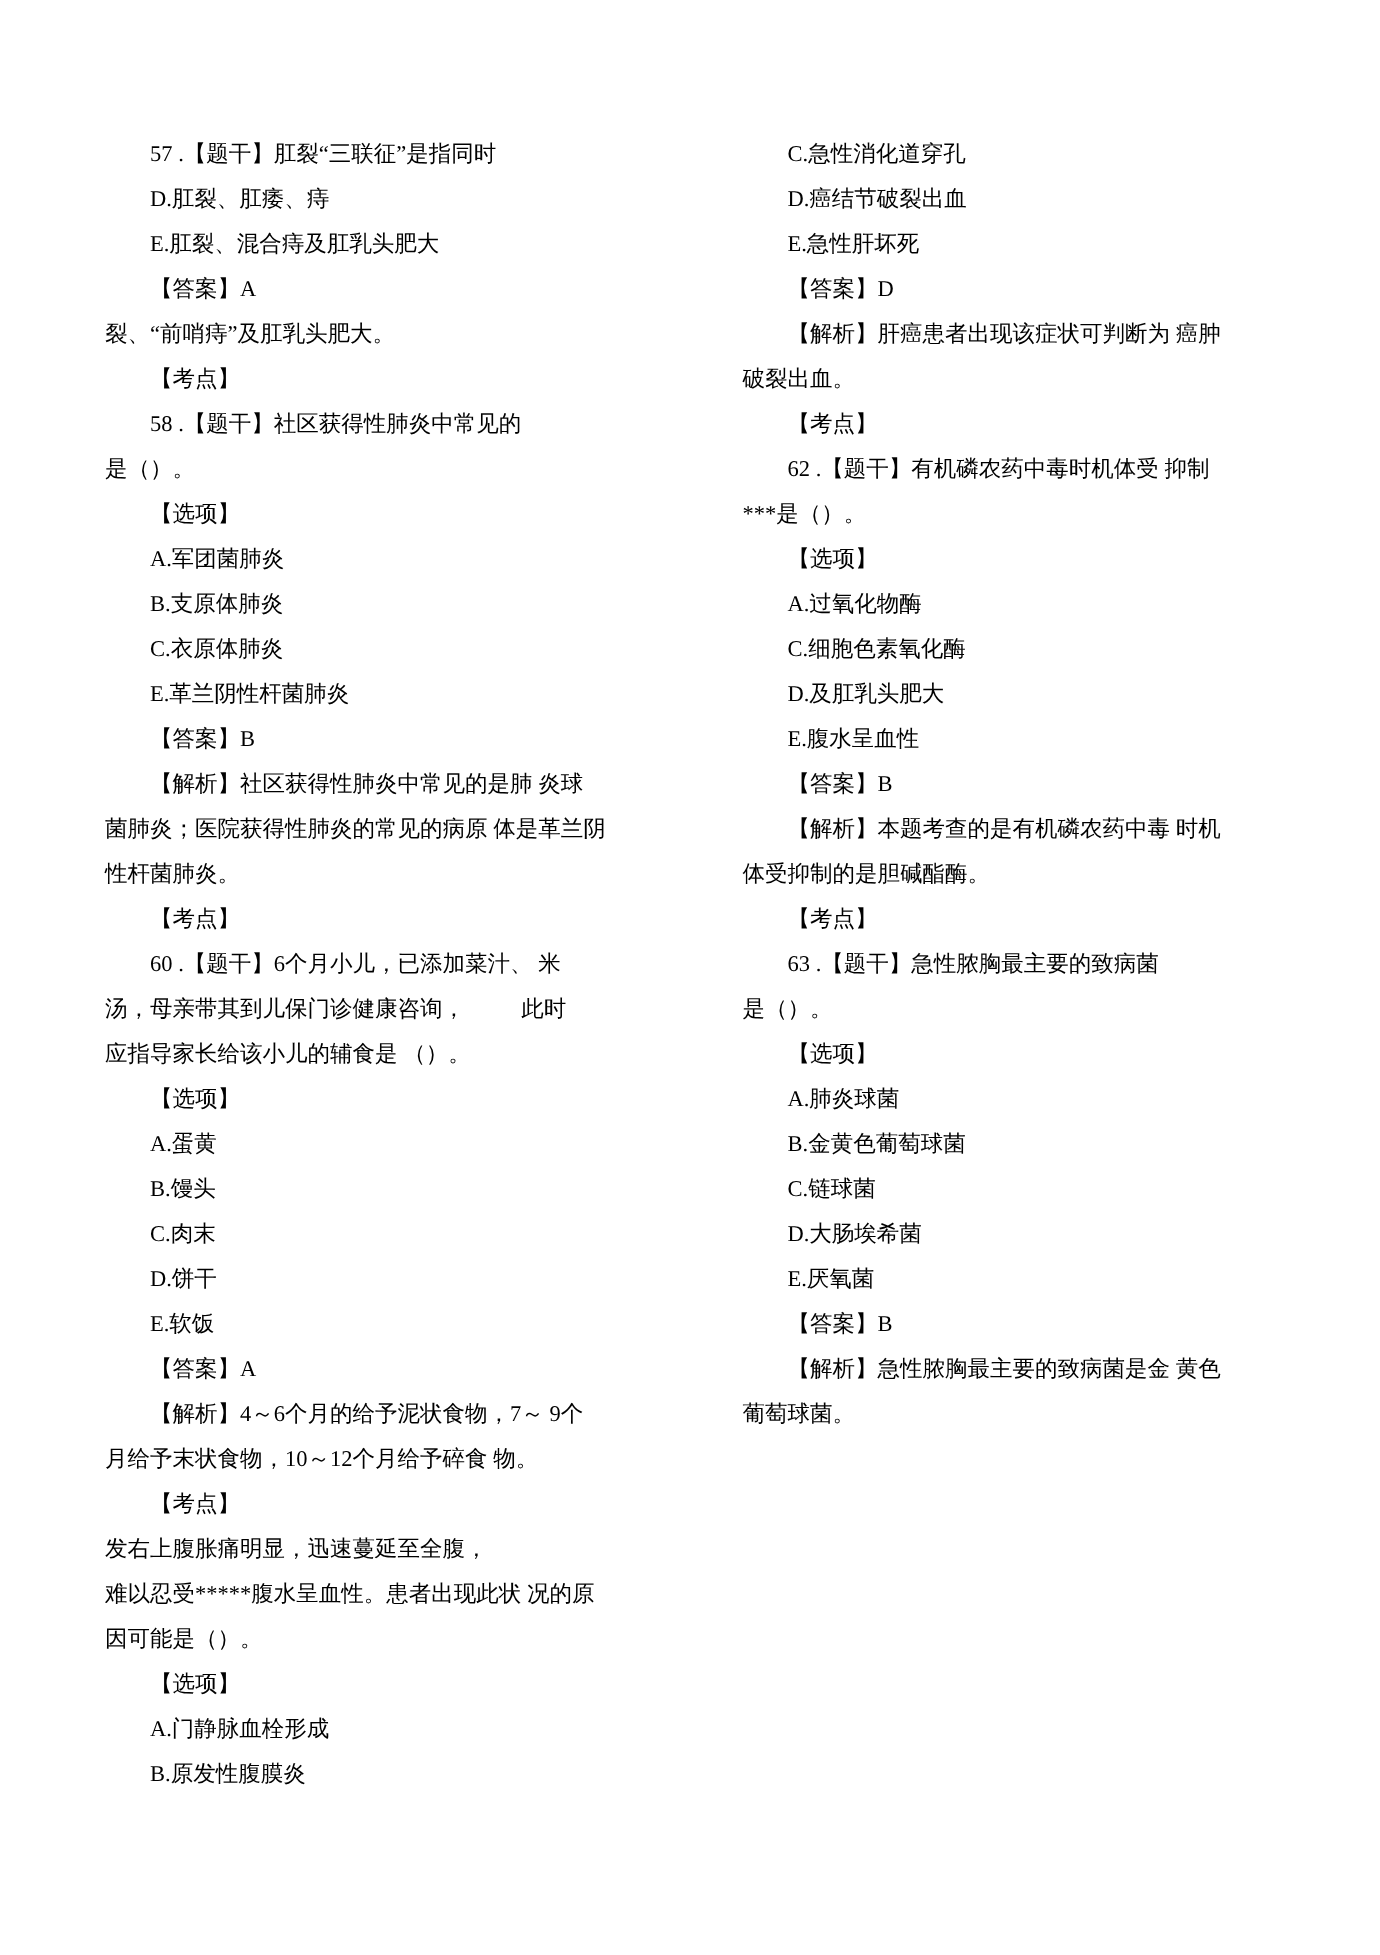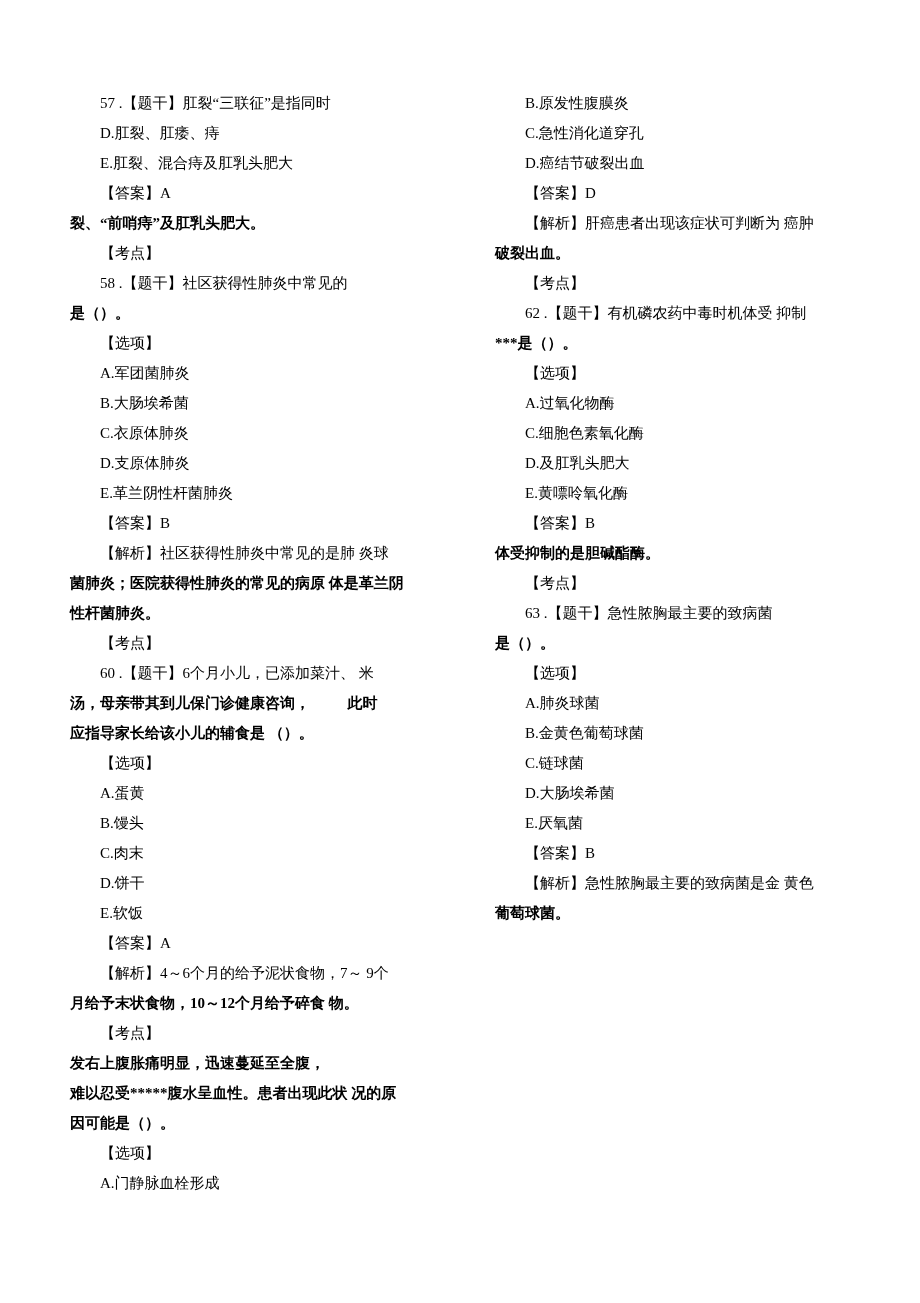--- a/index.html
+++ b/index.html
@@ -24,41 +24,39 @@
     column-fill: auto;
     height: 1130px;
   }
   .line {
     text-indent: 2em;
     white-space: pre-wrap;
   }
   .line-noindent {
     text-indent: 0;
     white-space: pre-wrap;
-    font-weight: bold;
   }
 </style>
 </head>
 <body>
 
 <div class="page">
   <div class="columns" id="cols">
       <div class="line">57 .【题干】肛裂“三联征”是指同时</div>
       <div class="line">D.肛裂、肛痿、痔</div>
       <div class="line">E.肛裂、混合痔及肛乳头肥大</div>
       <div class="line">【答案】A</div>
       <div class="line-noindent">裂、“前哨痔”及肛乳头肥大。</div>
       <div class="line">【考点】</div>
       <div class="line">58 .【题干】社区获得性肺炎中常见的</div>
       <div class="line-noindent">是（）。</div>
       <div class="line">【选项】</div>
       <div class="line">A.军团菌肺炎</div>
-      <div class="line">B.大肠埃希菌</div>
+      <div class="line">B.支原体肺炎</div>
       <div class="line">C.衣原体肺炎</div>
-      <div class="line">D.支原体肺炎</div>
       <div class="line">E.革兰阴性杆菌肺炎</div>
       <div class="line">【答案】B</div>
       <div class="line">【解析】社区获得性肺炎中常见的是肺 炎球</div>
       <div class="line-noindent">菌肺炎；医院获得性肺炎的常见的病原 体是革兰阴</div>
       <div class="line-noindent">性杆菌肺炎。</div>
       <div class="line">【考点】</div>
       <div class="line">60 .【题干】6个月小儿，已添加菜汁、 米</div>
       <div class="line-noindent">汤，母亲带其到儿保门诊健康咨询，          此时</div>
       <div class="line-noindent">应指导家长给该小儿的辅食是 （）。</div>
       <div class="line">【选项】</div>
@@ -72,32 +70,34 @@
       <div class="line-noindent">月给予末状食物，10～12个月给予碎食 物。</div>
       <div class="line">【考点】</div>
       <div class="line-noindent">发右上腹胀痛明显，迅速蔓延至全腹，</div>
       <div class="line-noindent">难以忍受*****腹水呈血性。患者出现此状 况的原</div>
       <div class="line-noindent">因可能是（）。</div>
       <div class="line">【选项】</div>
       <div class="line">A.门静脉血栓形成</div>
       <div class="line">B.原发性腹膜炎</div>
       <div class="line">C.急性消化道穿孔</div>
       <div class="line">D.癌结节破裂出血</div>
+      <div class="line">E.急性肝坏死</div>
       <div class="line">【答案】D</div>
       <div class="line">【解析】肝癌患者出现该症状可判断为 癌肿</div>
       <div class="line-noindent">破裂出血。</div>
       <div class="line">【考点】</div>
       <div class="line">62 .【题干】有机磷农药中毒时机体受 抑制</div>
       <div class="line-noindent">***是（）。</div>
       <div class="line">【选项】</div>
       <div class="line">A.过氧化物酶</div>
       <div class="line">C.细胞色素氧化酶</div>
       <div class="line">D.及肛乳头肥大</div>
-      <div class="line">E.黄嘌呤氧化酶</div>
+      <div class="line">E.腹水呈血性</div>
       <div class="line">【答案】B</div>
+      <div class="line">【解析】本题考查的是有机磷农药中毒 时机</div>
       <div class="line-noindent">体受抑制的是胆碱酯酶。</div>
       <div class="line">【考点】</div>
       <div class="line">63 .【题干】急性脓胸最主要的致病菌</div>
       <div class="line-noindent">是（）。</div>
       <div class="line">【选项】</div>
       <div class="line">A.肺炎球菌</div>
       <div class="line">B.金黄色葡萄球菌</div>
       <div class="line">C.链球菌</div>
       <div class="line">D.大肠埃希菌</div>
       <div class="line">E.厌氧菌</div>

